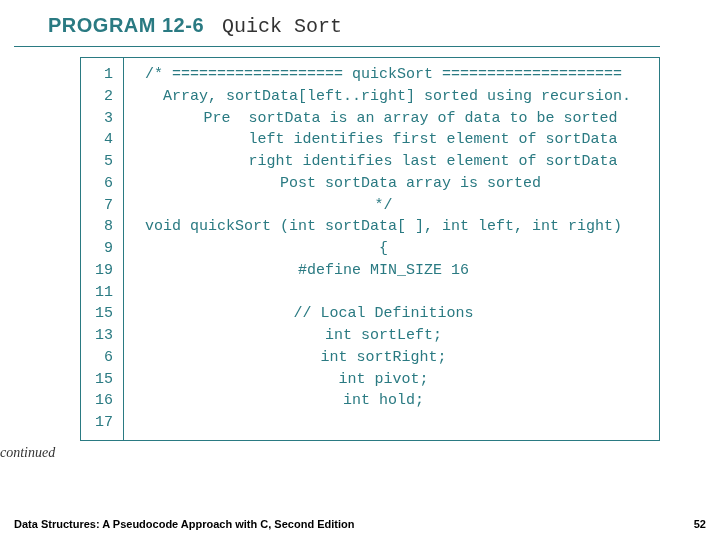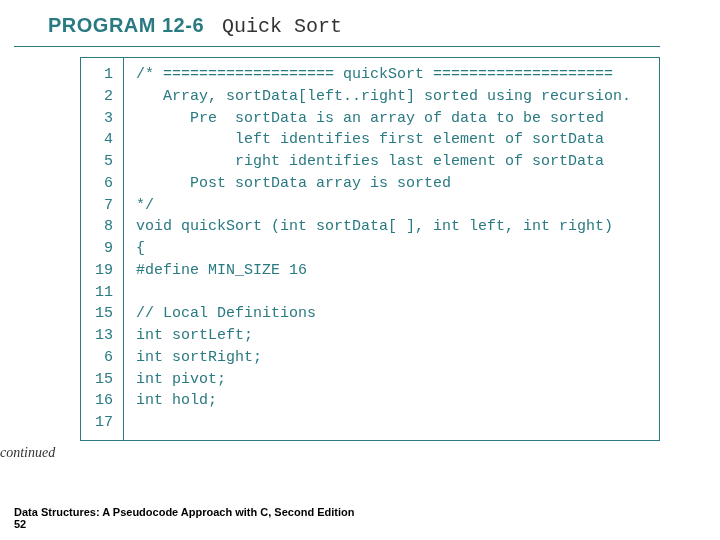--- a/index.html
+++ b/index.html
@@ -50,20 +50,21 @@
     line-height: 1.45;
     min-width: 24px;
   }
   .code {
     padding: 6px 10px 6px 12px;
     font-family: "Courier New", monospace;
     font-size: 15px;
     color: #2a7a82;
     line-height: 1.45;
     white-space: pre;
+    text-align: center;
   }
   .code-line { display: block; min-height: 1.45em; }
   .gutter-line { display: block; min-height: 1.45em; }
   .continued {
     text-align: left;
     font-style: italic;
     font-family: Georgia, serif;
     color: #333;
     font-size: 14px;
     margin: 4px 60px 0 0;
@@ -72,21 +73,20 @@
     position: absolute;
     bottom: 10px;
     left: 14px;
     right: 14px;
     display: flex;
     justify-content: space-between;
     font-family: Arial, Helvetica, sans-serif;
     font-size: 11px;
     font-weight: bold;
     color: #000;
-    flex-direction: column;
   }
 </style>
 </head>
 <body>
 
 <div class="header">
   <span class="prog-label">PROGRAM 12-6</span>
   <span class="prog-title">Quick Sort</span>
 </div>
 

